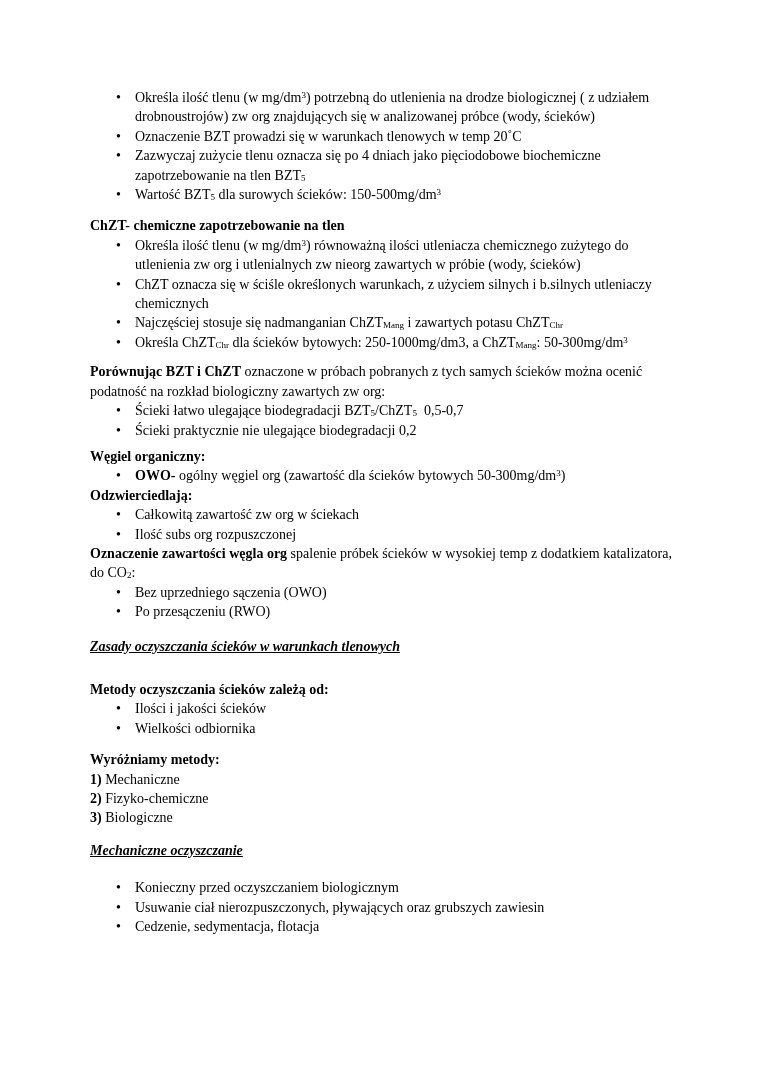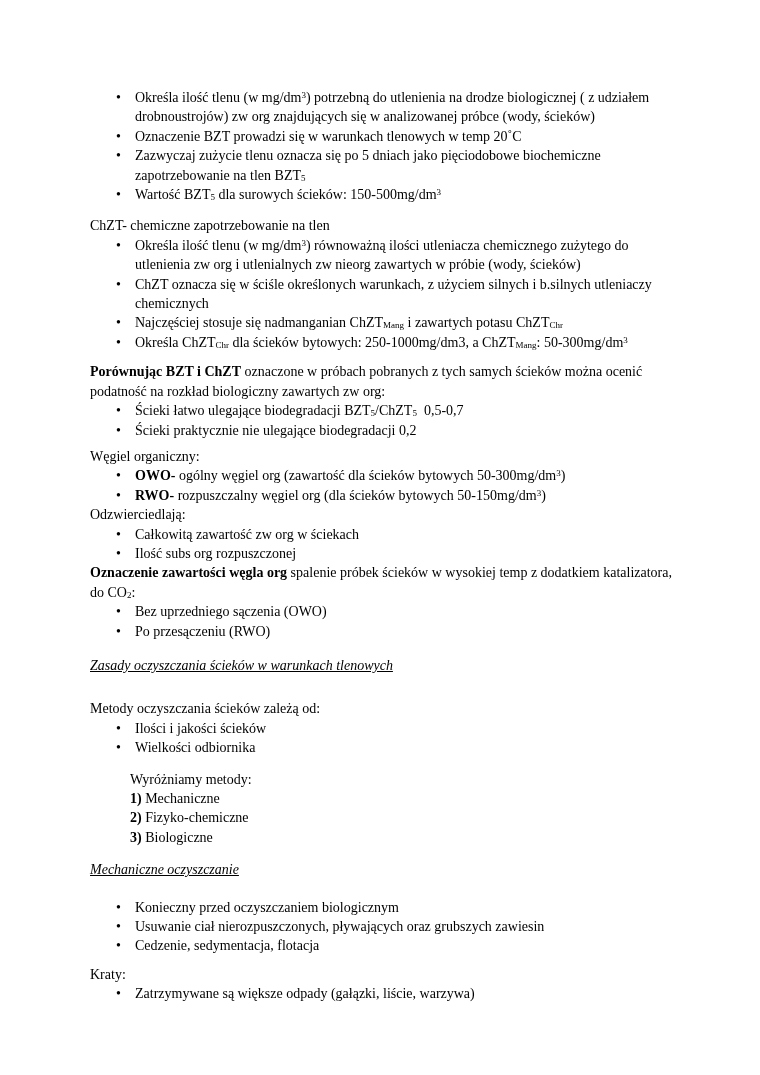--- a/index.html
+++ b/index.html
@@ -10,54 +10,54 @@
     width: 760px; height: 1075px;
     padding: 88px 78px 16px 90px;
     font-family: "Liberation Serif", "DejaVu Serif", serif;
     font-size: 14px;
     line-height: 19.4px;
     color: #000000;
     background: #ffffff;
   }
   section { margin: 0; }
   p.para { margin: 0; }
-  .h { font-weight: normal; }
+  .h { font-weight: bold; }
   .hu { font-style: italic; text-decoration: underline; }
   ul.blist { list-style: none; margin: 0; padding: 0; }
   ul.blist li { position: relative; padding-left: 45px; }
   ul.blist li::before {
     content: "\2022";
     position: absolute;
     left: 26px; top: 0;
     font-size: 14px;
   }
   sub, sup { font-size: 9px; line-height: 0; }
   sup { vertical-align: 0.45em; }
   sub { vertical-align: -0.15em; }
   .b { font-weight: bold; }
   .s2 { margin-top: 12px; }
   .s3 { margin-top: 10px; }
   .s4 { margin-top: 7px; }
   .s5 { margin-top: 15px; }
   .s6 { margin-top: 24px; }
-  .s7 { margin-top: 12px; margin-left: 40px; }
+  .s7 { margin-top: 12px; }
   .s8 { margin-top: 13px; }
   .s8 ul.blist { margin-top: 18px; }
   .s9 { margin-top: 9px; }
 </style>
 </head>
 <body>
 
 <div class="page">
 
   <section>
     <ul class="blist">
       <li><span>Określa ilość tlenu (w mg/dm</span><sup>3</sup><span>) potrzebną do utlenienia na drodze biologicznej ( z udziałem drobnoustrojów) zw org znajdujących się w analizowanej próbce (wody, ścieków)</span></li>
       <li><span>Oznaczenie BZT prowadzi się w warunkach tlenowych w temp 20˚C</span></li>
-      <li><span>Zazwyczaj zużycie tlenu oznacza się po 5 dniach jako pięciodobowe biochemiczne zapotrzebowanie na tlen BZT</span><sub>5</sub></li>
+      <li><span>Zazwyczaj zużycie tlenu oznacza się po 4 dniach jako pięciodobowe biochemiczne zapotrzebowanie na tlen BZT</span><sub>5</sub></li>
       <li><span>Wartość BZT</span><sub>5</sub><span> dla surowych ścieków: 150-500mg/dm</span><sup>3</sup></li>
     </ul>
   </section>
 
   <section class="s2">
     <div class="h">ChZT- chemiczne zapotrzebowanie na tlen</div>
     <ul class="blist">
       <li><span>Określa ilość tlenu (w mg/dm</span><sup>3</sup><span>) równoważną ilości utleniacza chemicznego zużytego do utlenienia zw org i utlenialnych zw nieorg zawartych w próbie (wody, ścieków)</span></li>
       <li><span>ChZT oznacza się w ściśle określonych warunkach, z użyciem silnych i b.silnych utleniaczy chemicznych</span></li>
       <li><span>Najczęściej stosuje się nadmanganian ChZT</span><sub>Mang</sub><span> i zawartych potasu ChZT</span><sub>Chr</sub></li>
@@ -70,21 +70,20 @@
     <ul class="blist">
       <li><span>Ścieki łatwo ulegające biodegradacji BZT</span><sub>5</sub><span>/ChZT</span><sub>5</sub><span>&nbsp; 0,5-0,7</span></li>
       <li><span>Ścieki praktycznie nie ulegające biodegradacji 0,2</span></li>
     </ul>
   </section>
 
   <section class="s4">
     <div class="h">Węgiel organiczny:</div>
     <ul class="blist">
       <li><span class="b">OWO-</span><span> ogólny węgiel org (zawartość dla ścieków bytowych 50-300mg/dm</span><sup>3</sup><span>)</span></li>
-      <li><span class="b">RWO-</span><span> rozpuszczalny węgiel org (dla ścieków bytowych 50-150mg/dm</span><sup>3</sup><span>)</span></li>
     </ul>
     <div class="h">Odzwierciedlają:</div>
     <ul class="blist">
       <li><span>Całkowitą zawartość zw org w ściekach</span></li>
       <li><span>Ilość subs org rozpuszczonej</span></li>
     </ul>
     <p class="para"><span class="b">Oznaczenie zawartości węgla org</span><span> spalenie próbek ścieków w wysokiej temp z dodatkiem katalizatora, do CO</span><sub>2</sub><span>:</span></p>
     <ul class="blist">
       <li><span>Bez uprzedniego sączenia (OWO)</span></li>
       <li><span>Po przesączeniu (RWO)</span></li>
@@ -112,20 +111,14 @@
 
   <section class="s8">
     <div class="h hu">Mechaniczne oczyszczanie</div>
     <ul class="blist">
       <li><span>Konieczny przed oczyszczaniem biologicznym</span></li>
       <li><span>Usuwanie ciał nierozpuszczonych, pływających oraz grubszych zawiesin</span></li>
       <li><span>Cedzenie, sedymentacja, flotacja</span></li>
     </ul>
   </section>
 
-  <section class="s9">
-    <div class="h">Kraty:</div>
-    <ul class="blist">
-      <li><span>Zatrzymywane są większe odpady (gałązki, liście, warzywa)</span></li>
-    </ul>
-  </section>
 
 </div>
 
 </body></html>

